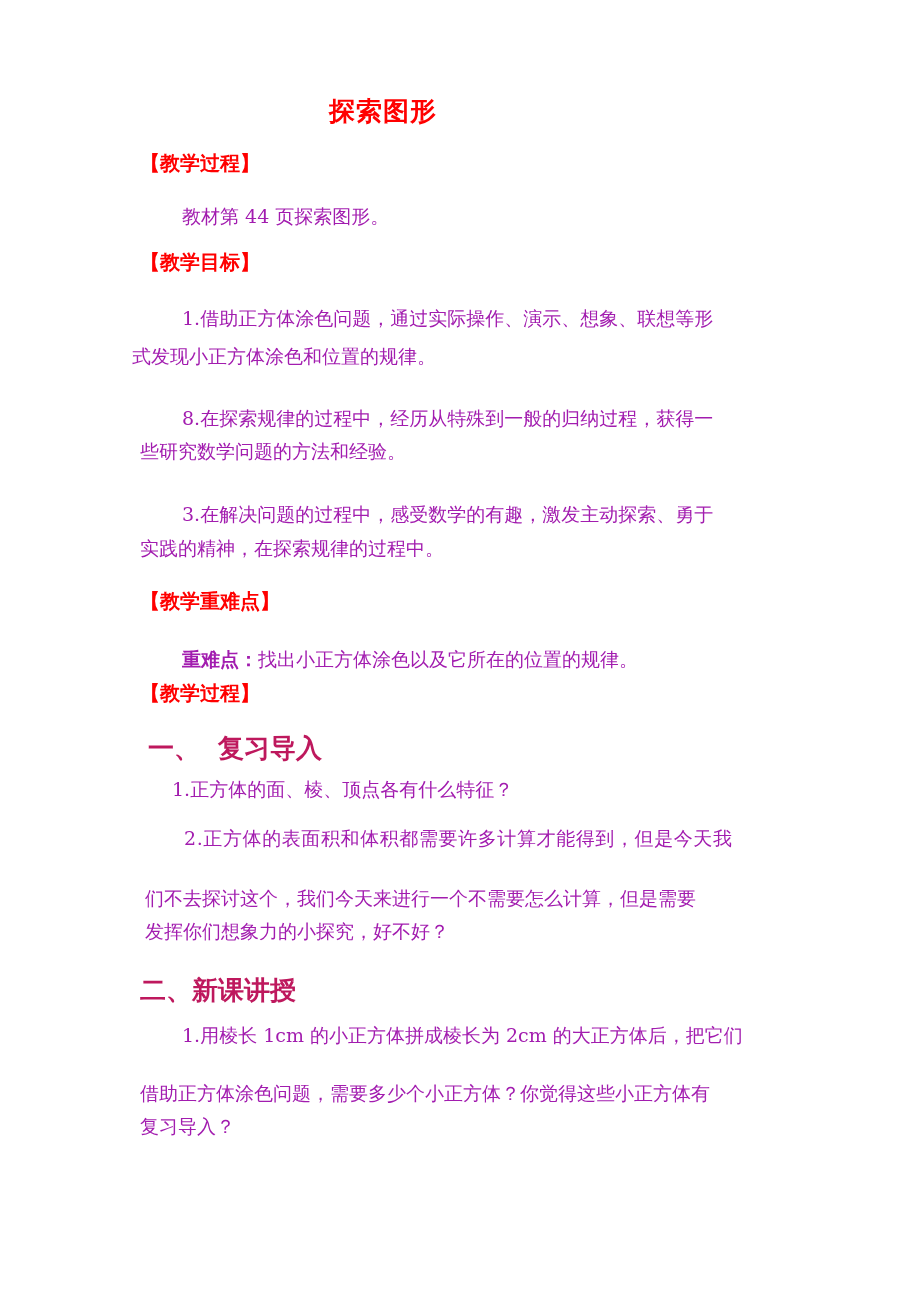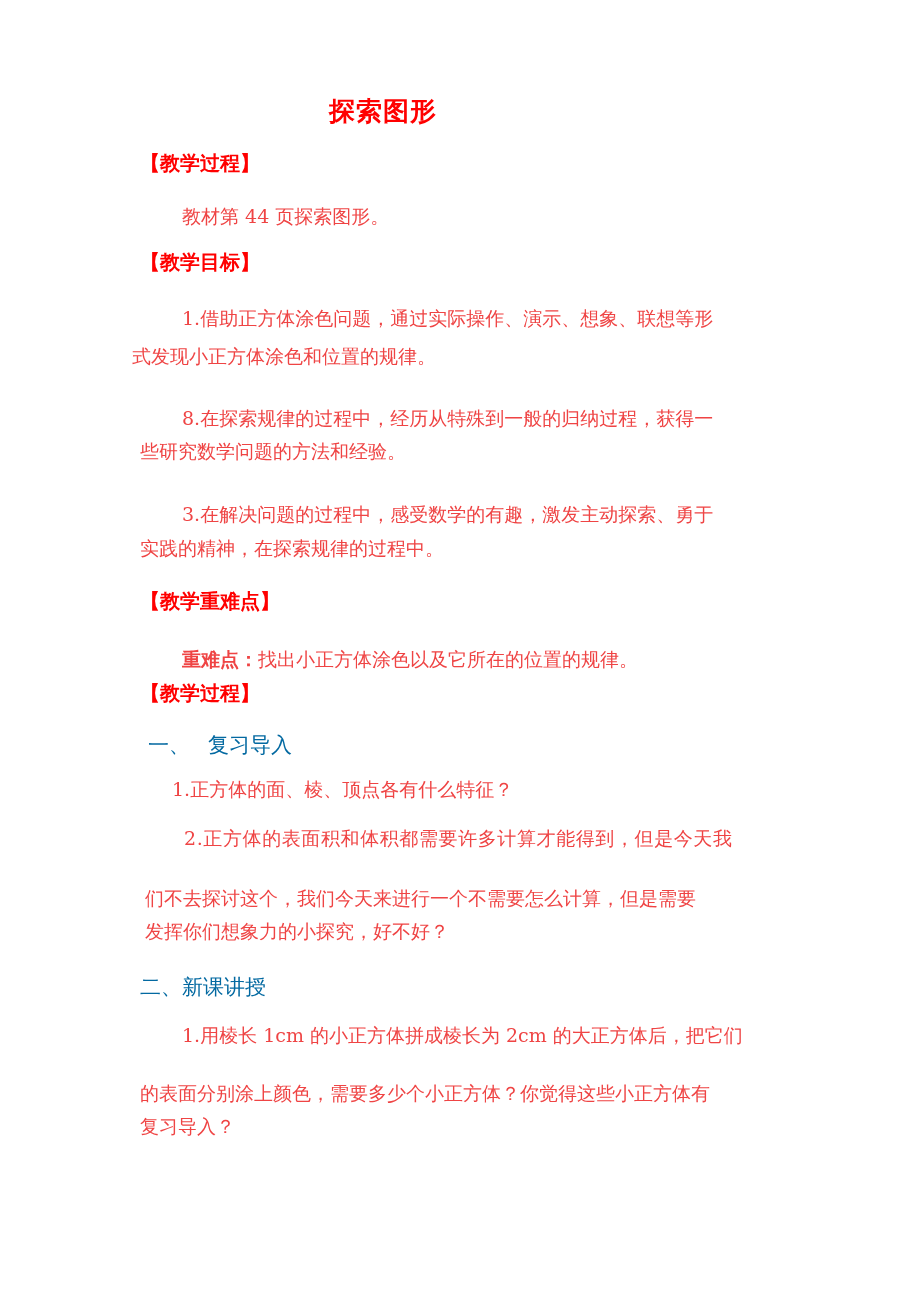--- a/index.html
+++ b/index.html
@@ -3,22 +3,22 @@
 <meta charset="utf-8">
 <style>
   html, body { margin: 0; padding: 0; background: #ffffff; }
   body { width: 920px; height: 1302px; position: relative; overflow: hidden;
          font-family: "DejaVu Serif", "Liberation Serif", serif; color: #111; }
   .abs { position: absolute; white-space: nowrap; }
   .title { left: 0; width: 766px; top: 94px; text-align: center; font-size: 26px; color: #ff0000;
            font-family: "DejaVu Sans", "Liberation Sans", sans-serif; font-weight: bold; letter-spacing: 1px; }
   .heading { left: 140px; font-size: 20px; color: #ff0000; font-weight: bold;
              font-family: "DejaVu Sans", "Liberation Sans", sans-serif; }
-  .body { font-size: 19px; color: #ef4444; }
-  .sect { font-size: 21px; font-weight: normal; color: #0369a1;
+  .body { font-size: 19px; color: #a21caf; }
+  .sect { font-size: 26px; font-weight: bold; color: #be185d;
           font-family: "DejaVu Sans", "Liberation Sans", sans-serif; }
   .bold { font-weight: bold; font-family: Liberation Serif, serif; }
 </style>
 </head>
 <body>
 
 <div>
   <div class="abs title">探索图形</div>
 
   <div class="abs heading" style="top:150px">【教学过程】</div>
@@ -42,15 +42,15 @@
   <div class="abs sect" style="left:148px; top:731px">
     <span>一、</span><span style="display:inline-block;width:18px"></span><span>复习导入</span>
   </div>
   <div class="abs body" style="left:172px; top:777px">1.正方体的面、棱、顶点各有什么特征？</div>
   <div class="abs body" style="left:184px; top:826px; letter-spacing:0.6px">2.正方体的表面积和体积都需要许多计算才能得到，但是今天我</div>
   <div class="abs body" style="left:145px; top:886px">们不去探讨这个，我们今天来进行一个不需要怎么计算，但是需要</div>
   <div class="abs body" style="left:145px; top:919px">发挥你们想象力的小探究，好不好？</div>
 
   <div class="abs sect" style="left:140px; top:973px">二、新课讲授</div>
   <div class="abs body" style="left:182px; top:1023px">1.用棱长 1cm 的小正方体拼成棱长为 2cm 的大正方体后，把它们</div>
-  <div class="abs body" style="left:140px; top:1081px">的表面分别涂上颜色，需要多少个小正方体？你觉得这些小正方体有</div>
+  <div class="abs body" style="left:140px; top:1081px">借助正方体涂色问题，需要多少个小正方体？你觉得这些小正方体有</div>
   <div class="abs body" style="left:140px; top:1114px">复习导入？</div>
 </div>
 
 </body></html>

